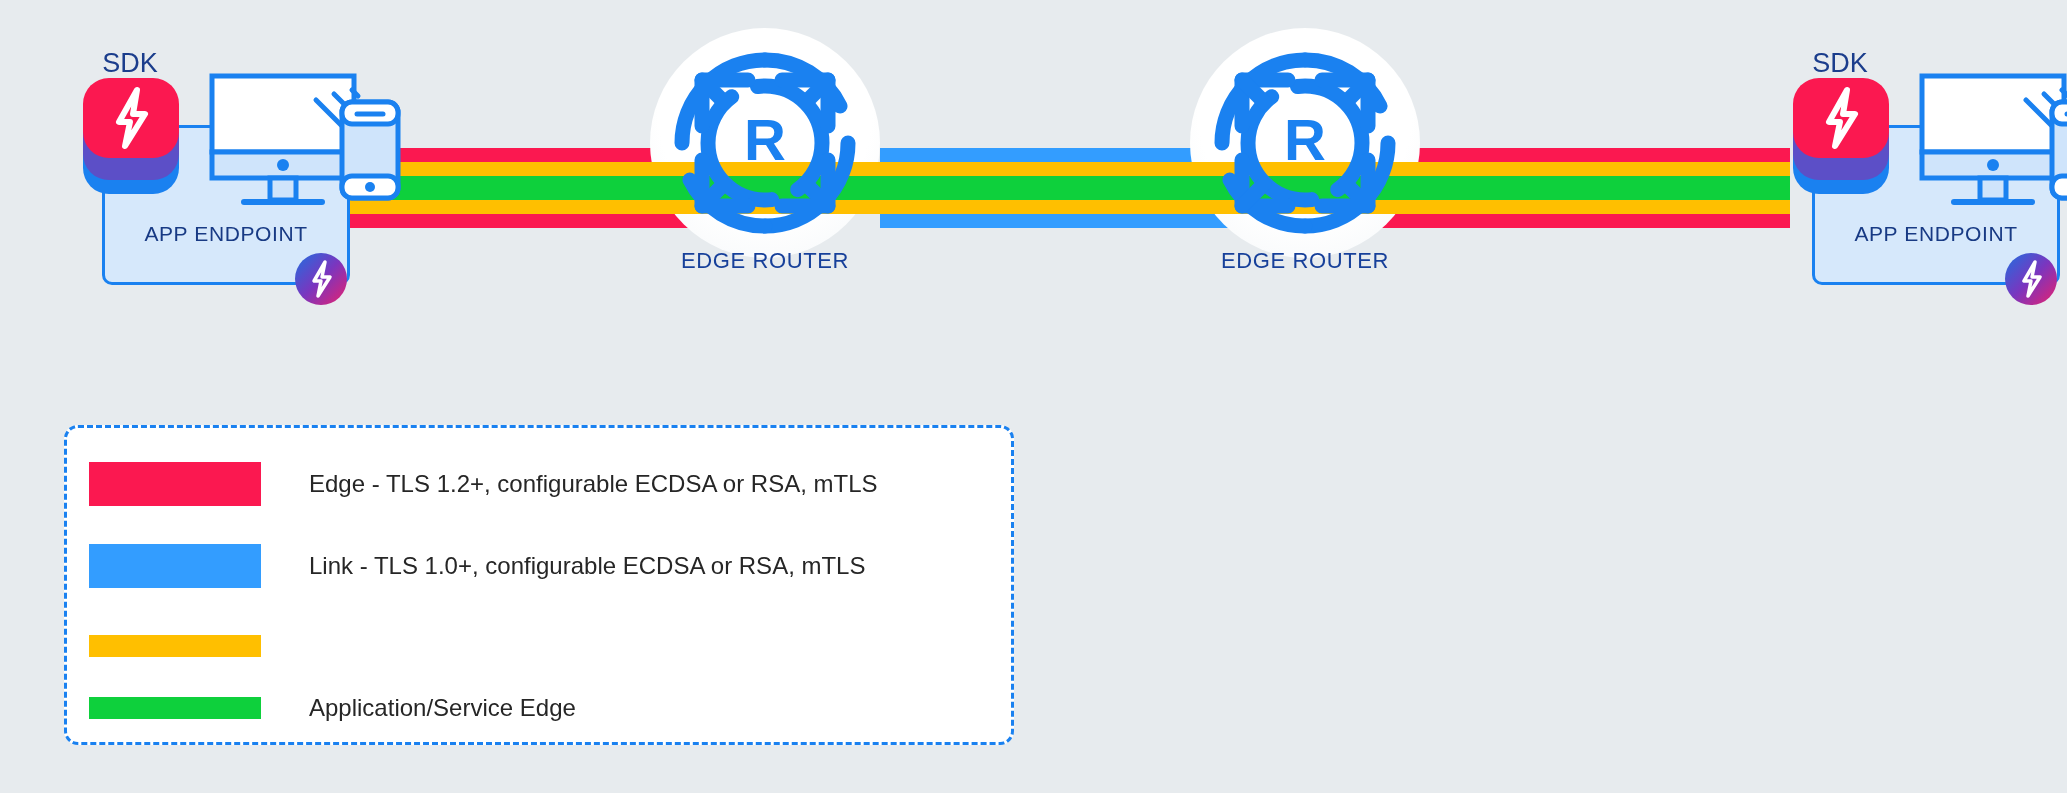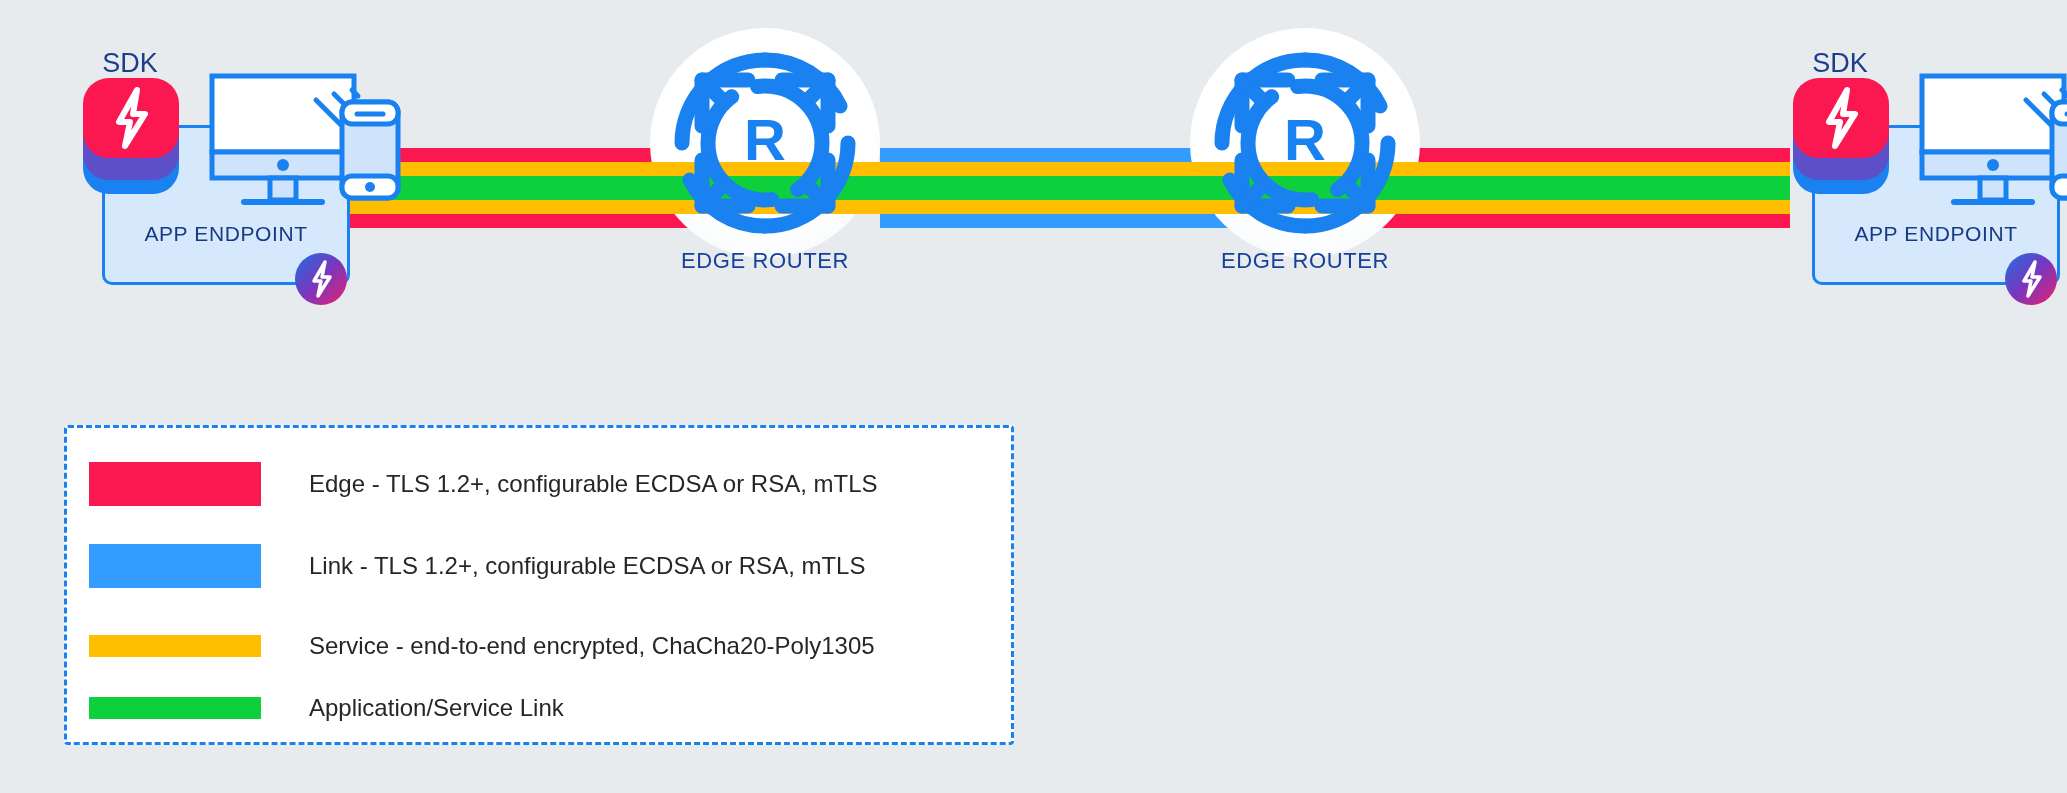--- a/index.html
+++ b/index.html
@@ -141,21 +141,21 @@
 
   
   .legend {
     position: absolute;
     left: 64px;
     top: 425px;
     width: 950px;
     height: 320px;
     background: #ffffff;
     border: 3px dashed #1a81f0;
-    border-radius: 4px;
+    border-radius: 14px;
     box-sizing: border-box;
   }
   .legend-row {
     position: absolute;
     left: 22px;
     width: 900px;
     height: 56px;
     display: flex;
     align-items: center;
   }
@@ -364,28 +364,27 @@
 
   <div class="legend">
 
     <div class="legend-row" style="top:28px;">
       <div class="legend-swatch" style="background:#fb1850;"></div>
       <div class="legend-text">Edge - TLS 1.2+, configurable ECDSA or RSA, mTLS</div>
     </div>
 
     <div class="legend-row" style="top:110px;">
       <div class="legend-swatch" style="background:#339dff;"></div>
-      <div class="legend-text">Link - TLS 1.2+, configurable ECDSA or RSA, mTLS</div>
+      <div class="legend-text">Link - TLS 1.0+, configurable ECDSA or RSA, mTLS</div>
     </div>
 
     <div class="legend-row" style="top:190px;">
       <div class="legend-swatch thin" style="background:#ffbf00;"></div>
-      <div class="legend-text">Service - end-to-end encrypted, ChaCha20-Poly1305</div>
     </div>
 
     <div class="legend-row" style="top:252px;">
       <div class="legend-swatch thin" style="background:#0ed03c;"></div>
-      <div class="legend-text">Application/Service Link</div>
+      <div class="legend-text">Application/Service Edge</div>
     </div>
 
   </div>
 
 </div>
 
 </body></html>

